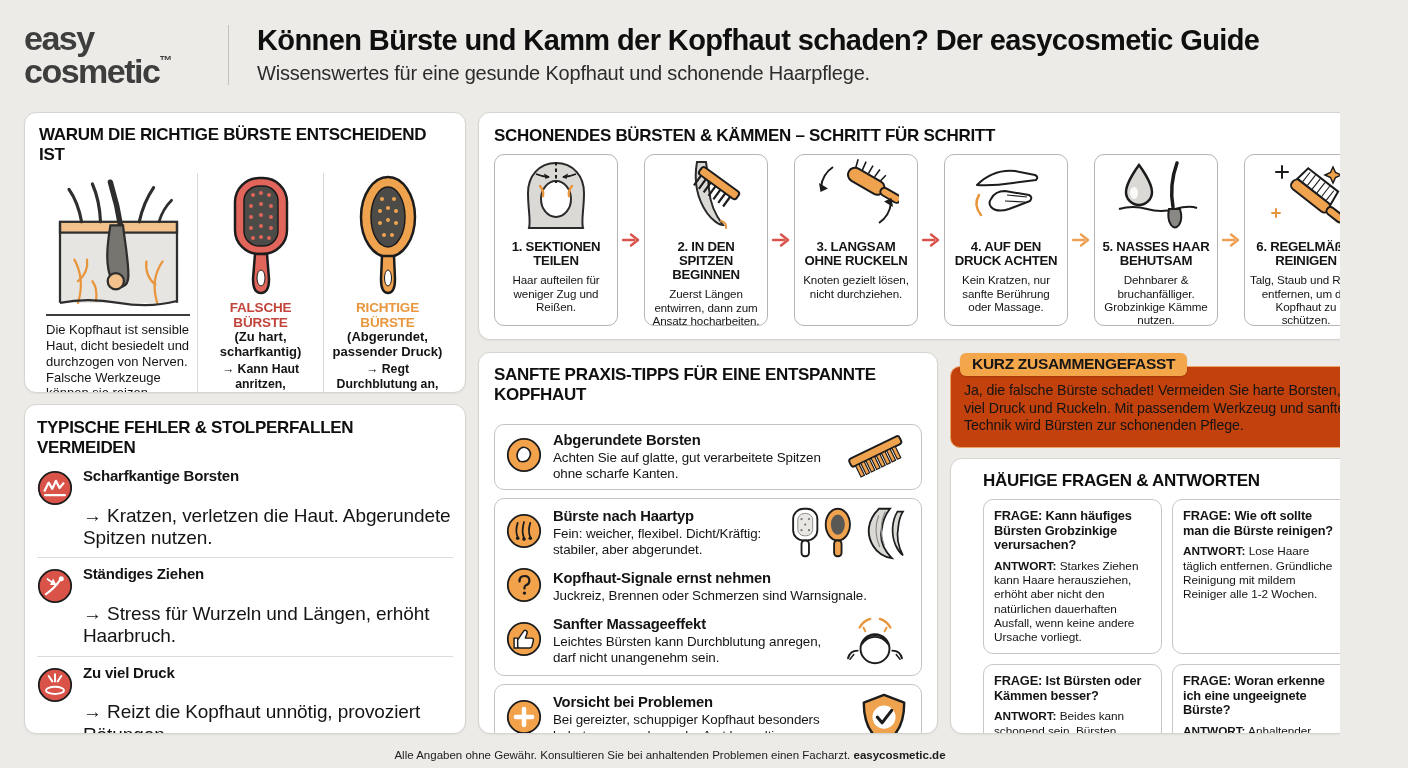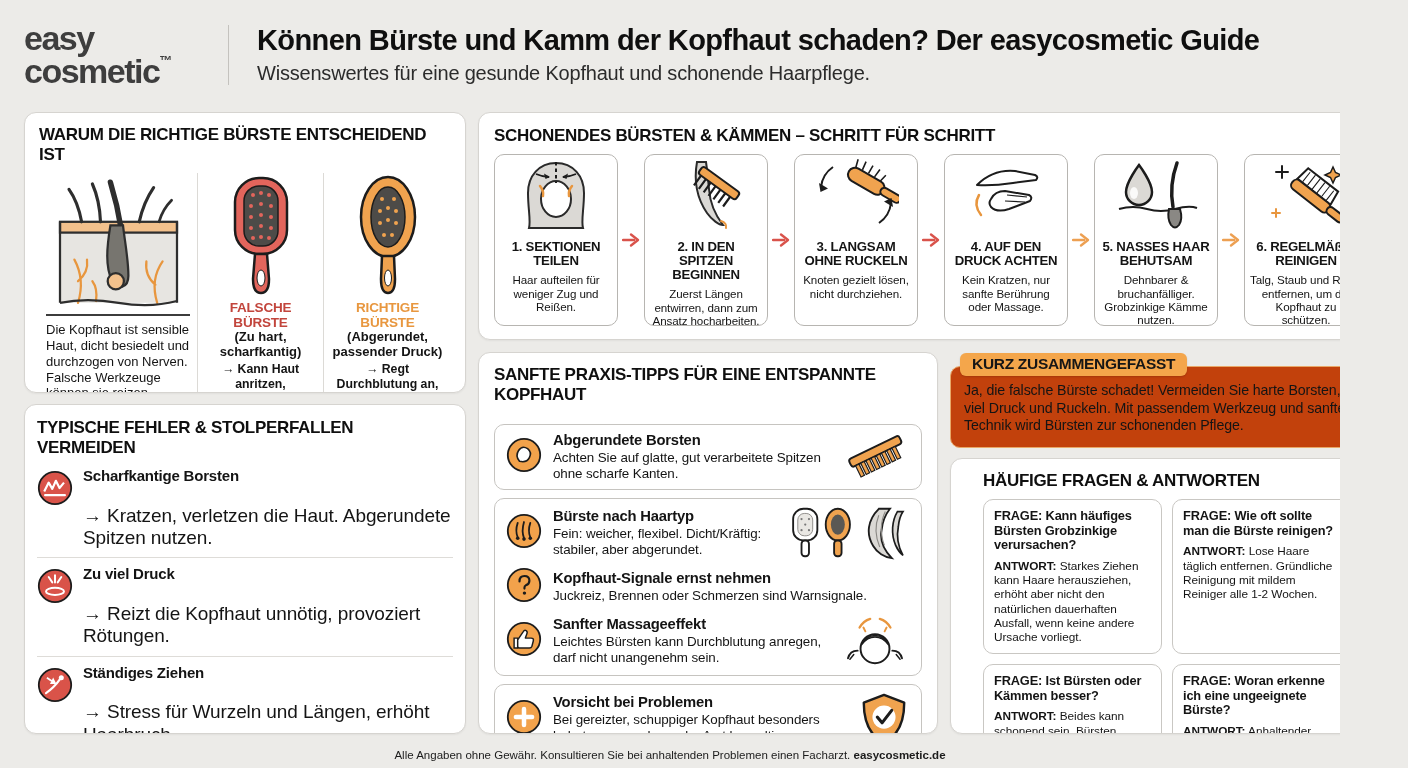--- a/index.html
+++ b/index.html
@@ -182,39 +182,39 @@
       </svg></span>
       <div>
         <div class="mtitle">Scharfkantige Borsten</div>
         <div class="mdesc">→ Kratzen, verletzen die Haut. Abgerundete Spitzen nutzen.</div>
       </div>
     </div>
 
     <div class="mistake-row">
       <span class="micon"><svg width="36" height="36" viewBox="0 0 40 40">
         <circle cx="20" cy="20" r="18" fill="#d95349" stroke="#1c1c1c" stroke-width="2"></circle>
-        <ellipse cx="20" cy="26" rx="10" ry="4" fill="none" stroke="#fff" stroke-width="2.2"></ellipse>
-        <path d="M20 8 v8 M13 10 l4 6 M27 10 l-4 6" stroke="#fff" stroke-width="2.2" stroke-linecap="round"></path>
-      </svg></span>
-      <div>
-        <div class="mtitle">Zu viel Druck</div>
-        <div class="mdesc">→ Reizt die Kopfhaut unnötig, provoziert Rötungen.</div>
-      </div>
-    </div>
-
-    <div class="mistake-row">
-      <span class="micon"><svg width="36" height="36" viewBox="0 0 40 40">
-        <circle cx="20" cy="20" r="18" fill="#d95349" stroke="#1c1c1c" stroke-width="2"></circle>
         <path d="M10 29 Q19 23 26 13" fill="none" stroke="#fff" stroke-width="2.4" stroke-linecap="round"></path>
         <circle cx="27" cy="12" r="2.8" fill="#fff"></circle>
         <path d="M11 12 l9 6 M18 14 l2 4 l-4 0 z" stroke="#fff" stroke-width="2" fill="#fff"></path>
       </svg></span>
       <div>
         <div class="mtitle">Ständiges Ziehen</div>
         <div class="mdesc">→ Stress für Wurzeln und Längen, erhöht Haarbruch.</div>
+      </div>
+    </div>
+
+    <div class="mistake-row">
+      <span class="micon"><svg width="36" height="36" viewBox="0 0 40 40">
+        <circle cx="20" cy="20" r="18" fill="#d95349" stroke="#1c1c1c" stroke-width="2"></circle>
+        <ellipse cx="20" cy="26" rx="10" ry="4" fill="none" stroke="#fff" stroke-width="2.2"></ellipse>
+        <path d="M20 8 v8 M13 10 l4 6 M27 10 l-4 6" stroke="#fff" stroke-width="2.2" stroke-linecap="round"></path>
+      </svg></span>
+      <div>
+        <div class="mtitle">Zu viel Druck</div>
+        <div class="mdesc">→ Reizt die Kopfhaut unnötig, provoziert Rötungen.</div>
       </div>
     </div>
 
     <div class="mistake-row">
       <span class="micon"><svg width="36" height="36" viewBox="0 0 40 40">
         <circle cx="20" cy="20" r="18" fill="#d95349" stroke="#1c1c1c" stroke-width="2"></circle>
         <g transform="rotate(-38 20 20)">
           <rect x="7" y="17" width="17" height="6" rx="2" fill="none" stroke="#fff" stroke-width="1.8"></rect>
           <path d="M10 17 v-4 M14 17 v-6 M18 17 v-3 M22 17 v-6" stroke="#fff" stroke-width="1.8" stroke-linecap="round"></path>
           <path d="M24 20 h9" stroke="#fff" stroke-width="2.6" stroke-linecap="round"></path>

